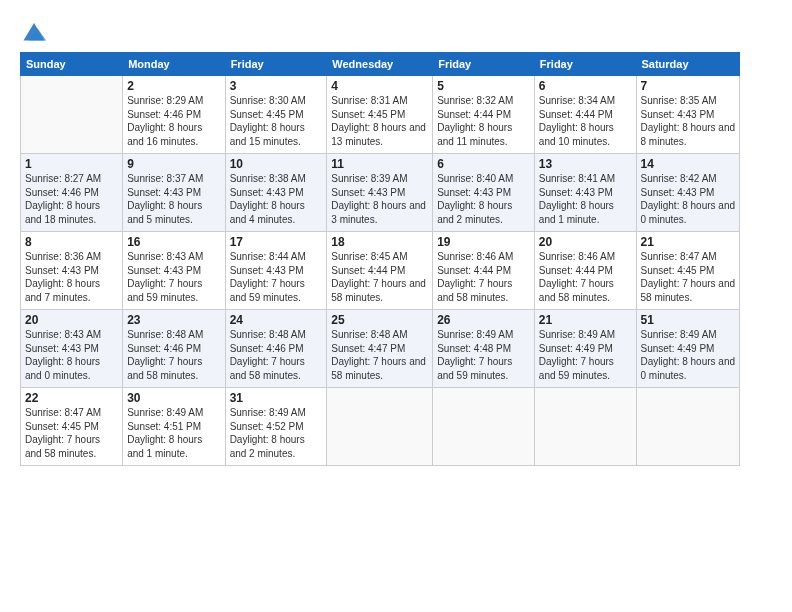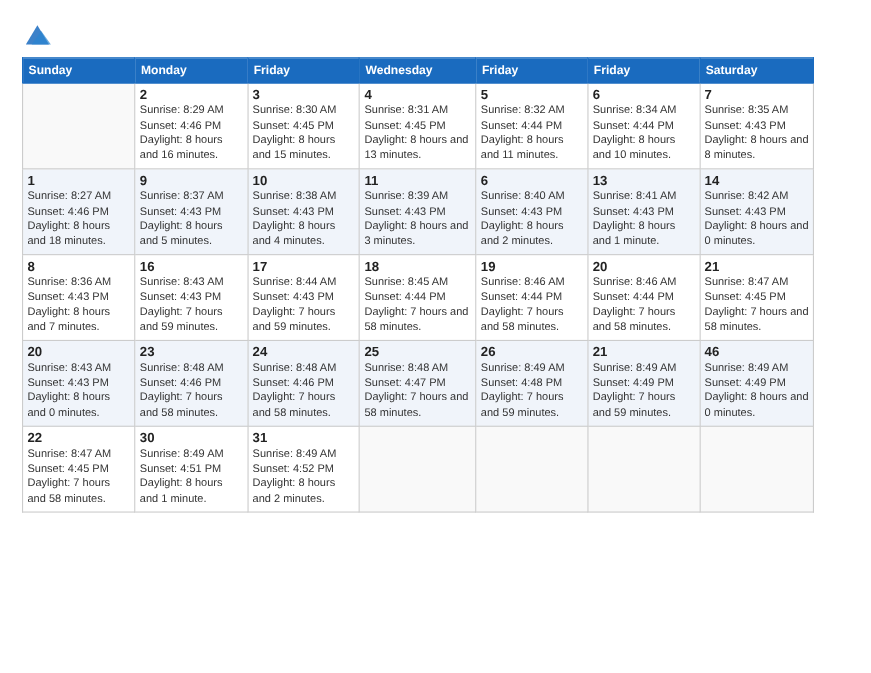--- a/index.html
+++ b/index.html
@@ -240,21 +240,21 @@
           </td>
           <td>
             <span class="day-number">26</span>
             <div class="day-info">Sunrise: 8:49 AM<br>Sunset: 4:48 PM<br>Daylight: 7 hours and 59 minutes.</div>
           </td>
           <td>
             <span class="day-number">21</span>
             <div class="day-info">Sunrise: 8:49 AM<br>Sunset: 4:49 PM<br>Daylight: 7 hours and 59 minutes.</div>
           </td>
           <td>
-            <span class="day-number">46</span>
+            <span class="day-number">51</span>
             <div class="day-info">Sunrise: 8:49 AM<br>Sunset: 4:49 PM<br>Daylight: 8 hours and 0 minutes.</div>
           </td>
         </tr>
         <tr>
           <td>
             <span class="day-number">22</span>
             <div class="day-info">Sunrise: 8:47 AM<br>Sunset: 4:45 PM<br>Daylight: 7 hours and 58 minutes.</div>
           </td>
           <td>
             <span class="day-number">30</span>

